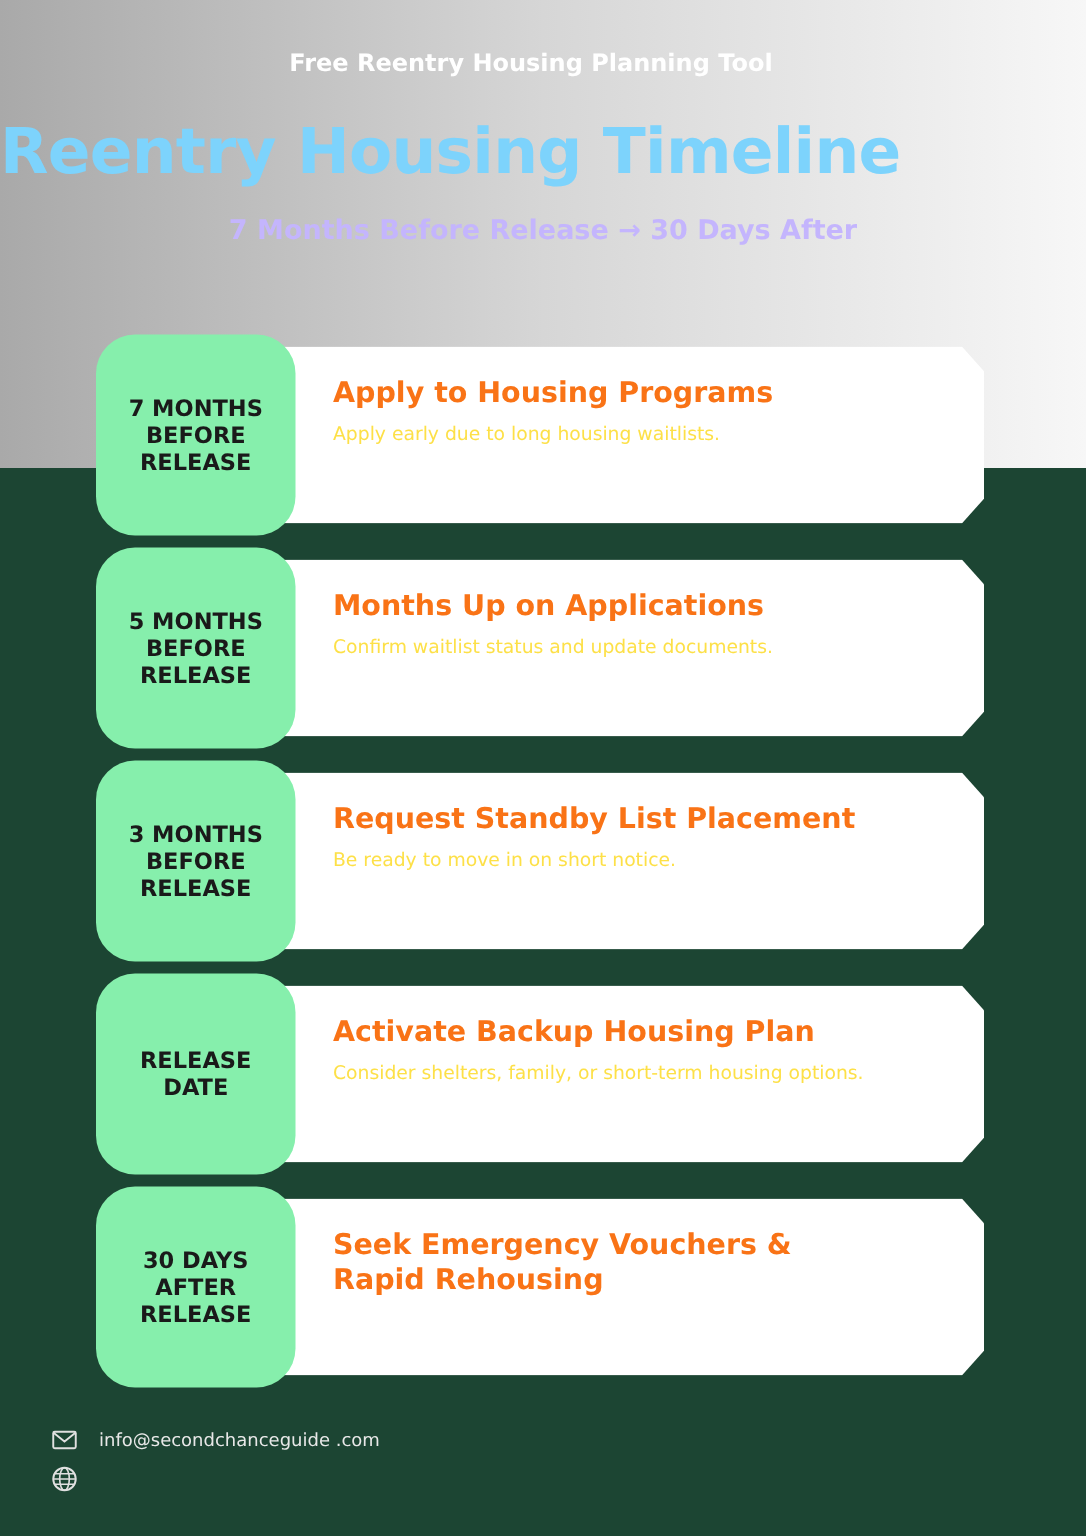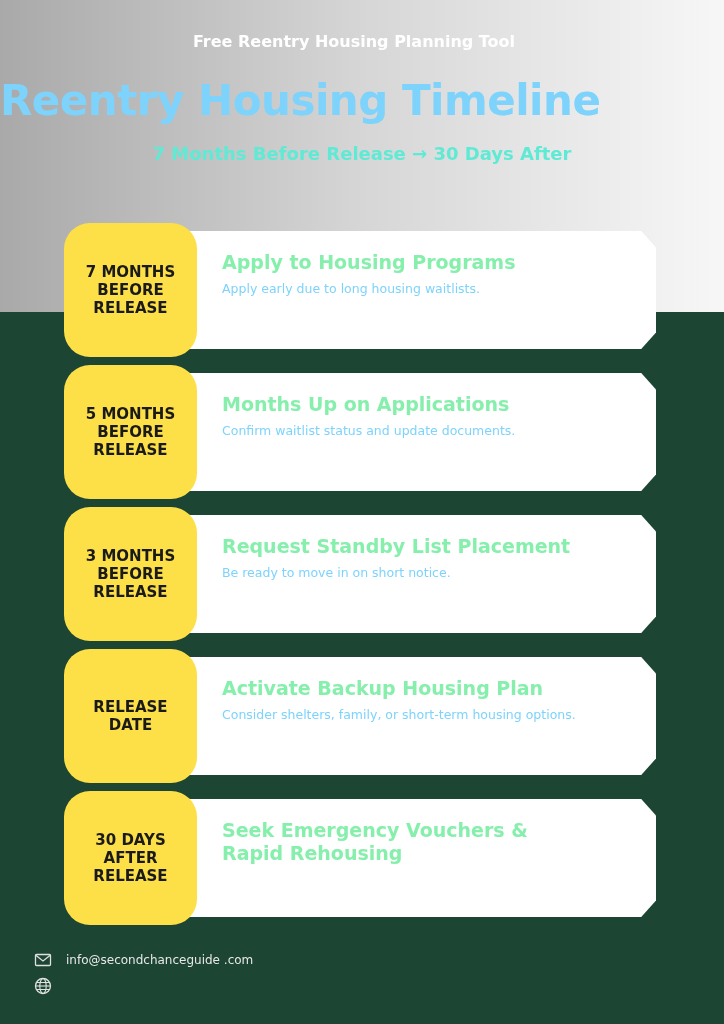--- a/index.html
+++ b/index.html
@@ -1,27 +1,27 @@
 <!DOCTYPE html>
 <html><head>
 <meta charset="utf-8">
 <style>
   html,body{margin:0;padding:0;}
   body{width:724px;height:1024px;position:relative;overflow:hidden;font-family:"Liberation Sans",sans-serif;background:#1c4533;}
   .top-bg{position:absolute;left:0;top:0;width:724px;height:312px;background:linear-gradient(90deg,#a9a9a9 0%,#d6d6d6 50%,#f7f7f7 100%);}
   .bottom-bg{position:absolute;left:0;top:312px;width:724px;height:712px;background:#1c4533;}
   .kicker{position:absolute;top:32px;left:0;width:708px;text-align:center;color:#fff;font-size:16px;font-weight:bold;font-family:"DejaVu Sans",sans-serif;}
   .title{position:absolute;top:76px;left:0;width:620px;text-align:left;color:#7dd3fc;font-size:42px;font-weight:bold;font-family:"DejaVu Sans",sans-serif;letter-spacing:-0.5px;}
-  .subtitle{position:absolute;top:143px;left:0;width:724px;text-align:center;color:#5eead4;font-size:18px;font-weight:bold;font-family:"DejaVu Sans",sans-serif;}
+  .subtitle{position:absolute;top:143px;left:0;width:724px;text-align:center;color:#c4b5fd;font-size:18px;font-weight:bold;font-family:"DejaVu Sans",sans-serif;}
   .step{position:absolute;left:64px;width:592px;height:134px;}
   .card{position:absolute;left:100px;top:8px;width:492px;height:118px;background:#fff;clip-path:polygon(0 0,97% 0,100% 14%,100% 86%,97% 100%,0 100%);}
-  .badge{position:absolute;left:0;top:0;width:133px;height:134px;background:#fde047;border-radius:26px;display:flex;align-items:center;justify-content:center;text-align:center;}
+  .badge{position:absolute;left:0;top:0;width:133px;height:134px;background:#86efac;border-radius:26px;display:flex;align-items:center;justify-content:center;text-align:center;}
   .badge-text{color:#1a1a1a;font-weight:bold;font-size:15px;line-height:18px;font-family:"DejaVu Sans",sans-serif;white-space:pre-line;width:110px;}
-  .card-title{position:absolute;left:158px;top:28px;font-size:19px;font-weight:bold;color:#86efac;font-family:"DejaVu Sans",sans-serif;line-height:23px;white-space:pre-line;}
-  .card-desc{position:absolute;left:158px;font-size:12.5px;color:#7dd3fc;font-family:"DejaVu Sans",sans-serif;}
+  .card-title{position:absolute;left:158px;top:28px;font-size:19px;font-weight:bold;color:#f97316;font-family:"DejaVu Sans",sans-serif;line-height:23px;white-space:pre-line;}
+  .card-desc{position:absolute;left:158px;font-size:12.5px;color:#fde047;font-family:"DejaVu Sans",sans-serif;}
   .footer-row{position:absolute;left:34px;display:flex;align-items:center;color:#e8e8e8;font-size:12px;font-family:"DejaVu Sans",sans-serif;}
   .footer-row .ico{width:18px;height:18px;margin-right:14px;display:inline-flex;}
 </style>
 </head>
 <body>
 
 <div class="top-bg"></div>
 <div class="bottom-bg"></div>
 
 <div class="kicker">Free Reentry Housing Planning Tool</div>

